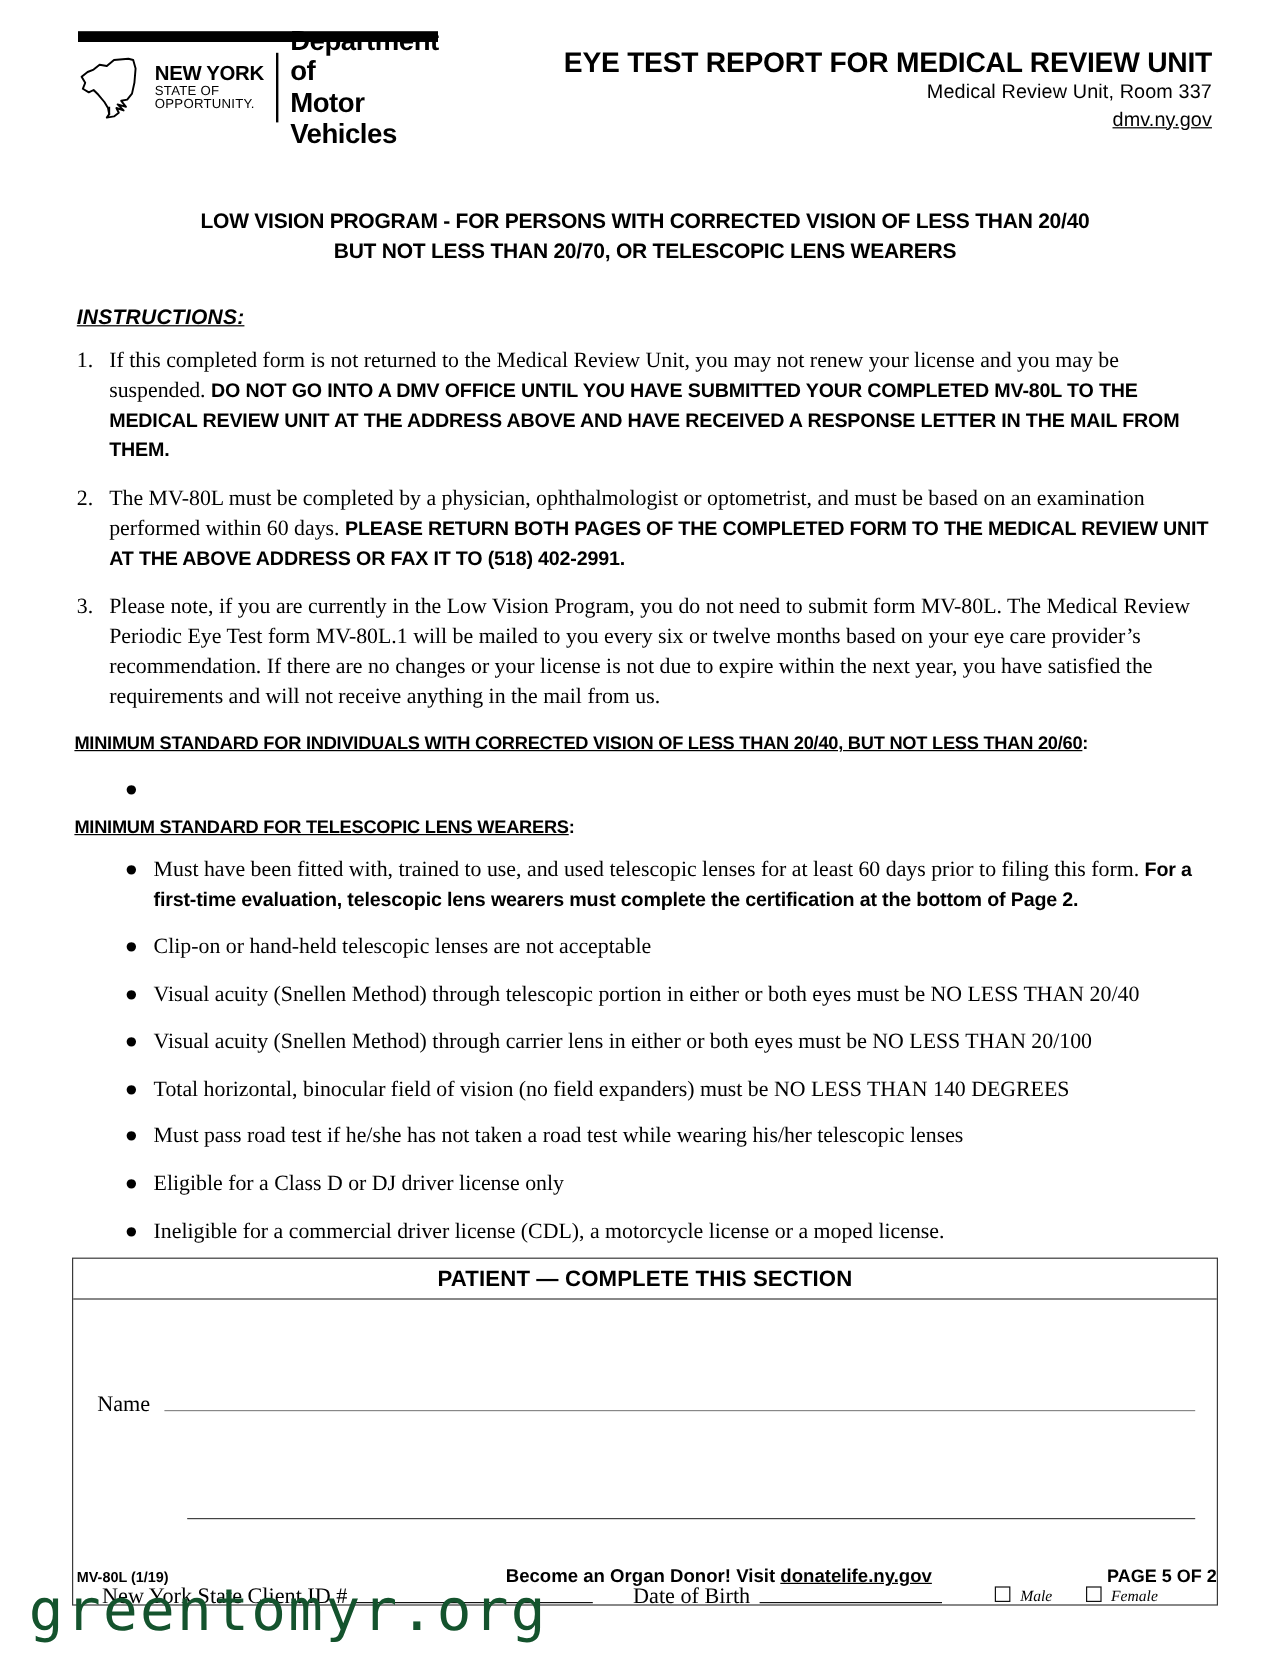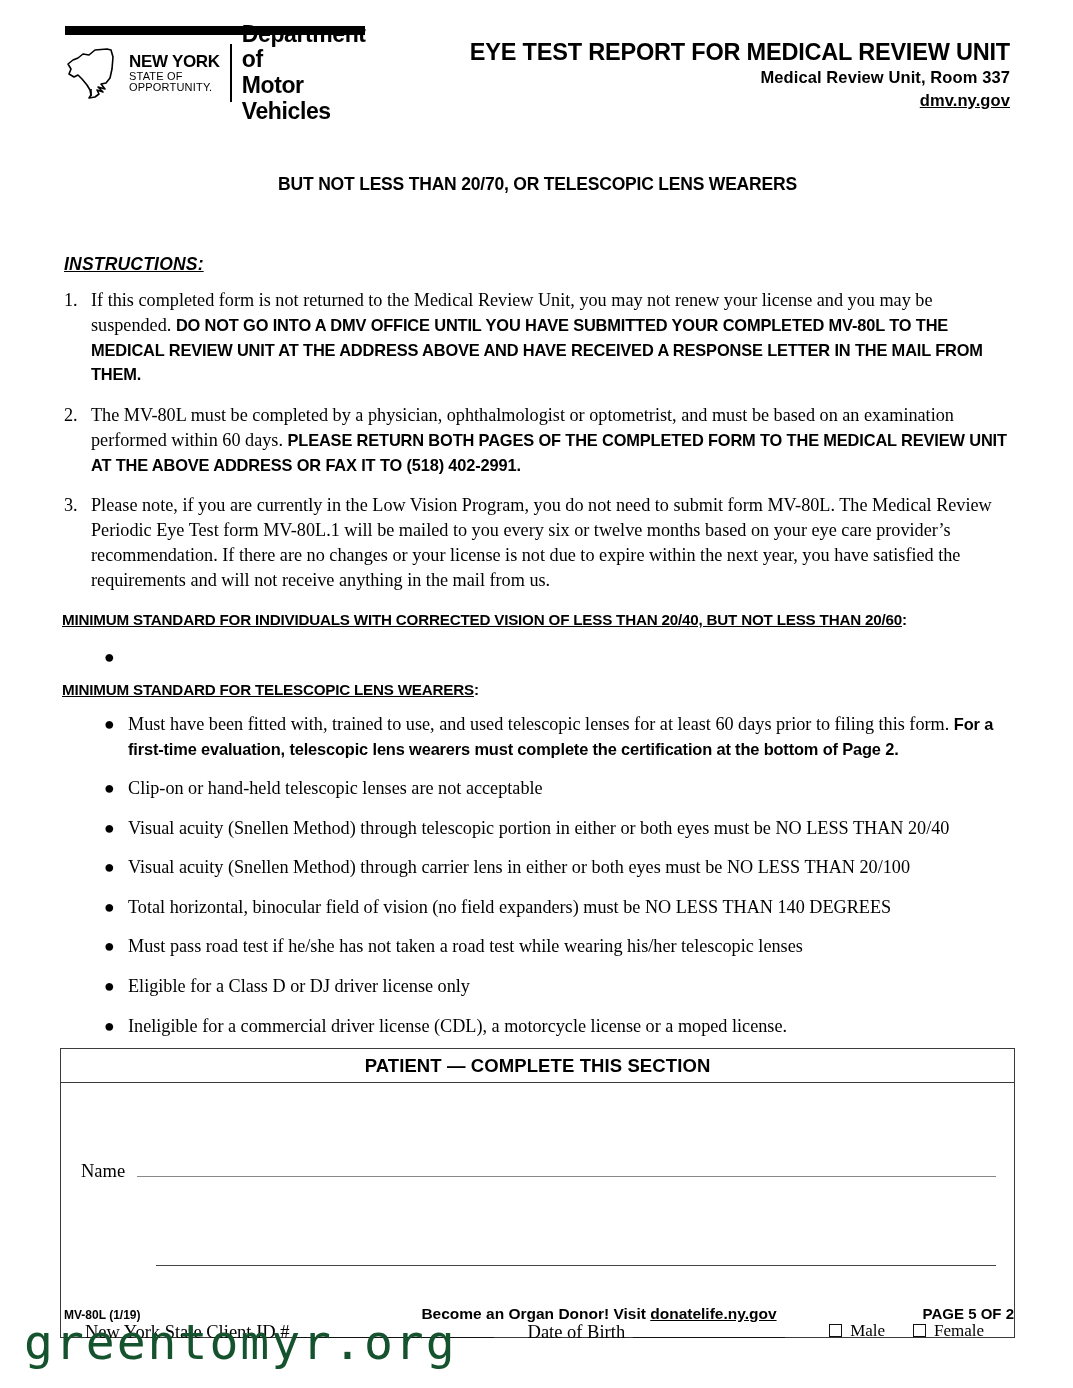--- a/index.html
+++ b/index.html
@@ -105,21 +105,21 @@
   .doc-title {
     font-size: 23.5px;
     font-weight: bold;
     letter-spacing: -0.2px;
     line-height: 1.1;
     white-space: nowrap;
     margin-left: 36px;
   }
   .addr-line {
     font-size: 16.5px;
-    font-weight: bold;
+    font-weight: normal;
     line-height: 1.38;
     white-space: nowrap;
     letter-spacing: 0.1px;
   }
   .addr-line.web {
     text-decoration: underline;
   }
 
   
   .program-title {
@@ -282,21 +282,21 @@
   .checkbox {
     display: inline-block;
     width: 13px;
     height: 13px;
     border: 1.5px solid #111;
     margin-right: 8px;
     box-sizing: border-box;
     position: relative;
     top: -1px;
   }
-  .chk-wrap { display: flex; align-items: center; font-size: 17px; }
+  .chk-wrap { display: flex; align-items: center; font-size: 13px; font-style: italic; }
   .chk-wrap + .chk-wrap { margin-left: 28px; }
 
   
   .footer {
     position: absolute;
     left: 64px;
     top: 1305px;
     width: 950px;
     display: flex;
     align-items: baseline;
@@ -365,20 +365,21 @@
     </div>
 
     <div class="header-right">
       <div class="doc-title">EYE TEST REPORT FOR MEDICAL REVIEW UNIT</div>
       <div class="addr-line">Medical Review Unit,  Room 337</div>
       <div class="addr-line web">dmv.ny.gov</div>
     </div>
   </div>
 
   <div class="program-title">
+    <div>LOW VISION PROGRAM - FOR PERSONS WITH CORRECTED VISION OF LESS THAN 20/40</div>
     <div>BUT NOT LESS THAN 20/70, OR TELESCOPIC LENS WEARERS</div>
   </div>
 
   <div class="instructions-heading">INSTRUCTIONS:</div>
 
   <ol class="ol-instructions">
     <li>
       <span class="num">1.</span><span>If this completed form is not returned to the Medical Review Unit, you may not renew your license and you may be suspended. </span><span class="b">DO NOT GO INTO A DMV OFFICE UNTIL YOU HAVE SUBMITTED YOUR COMPLETED MV-80L TO THE MEDICAL REVIEW UNIT AT THE ADDRESS ABOVE AND HAVE RECEIVED A RESPONSE LETTER IN THE MAIL FROM THEM.</span>
     </li>
     <li>

